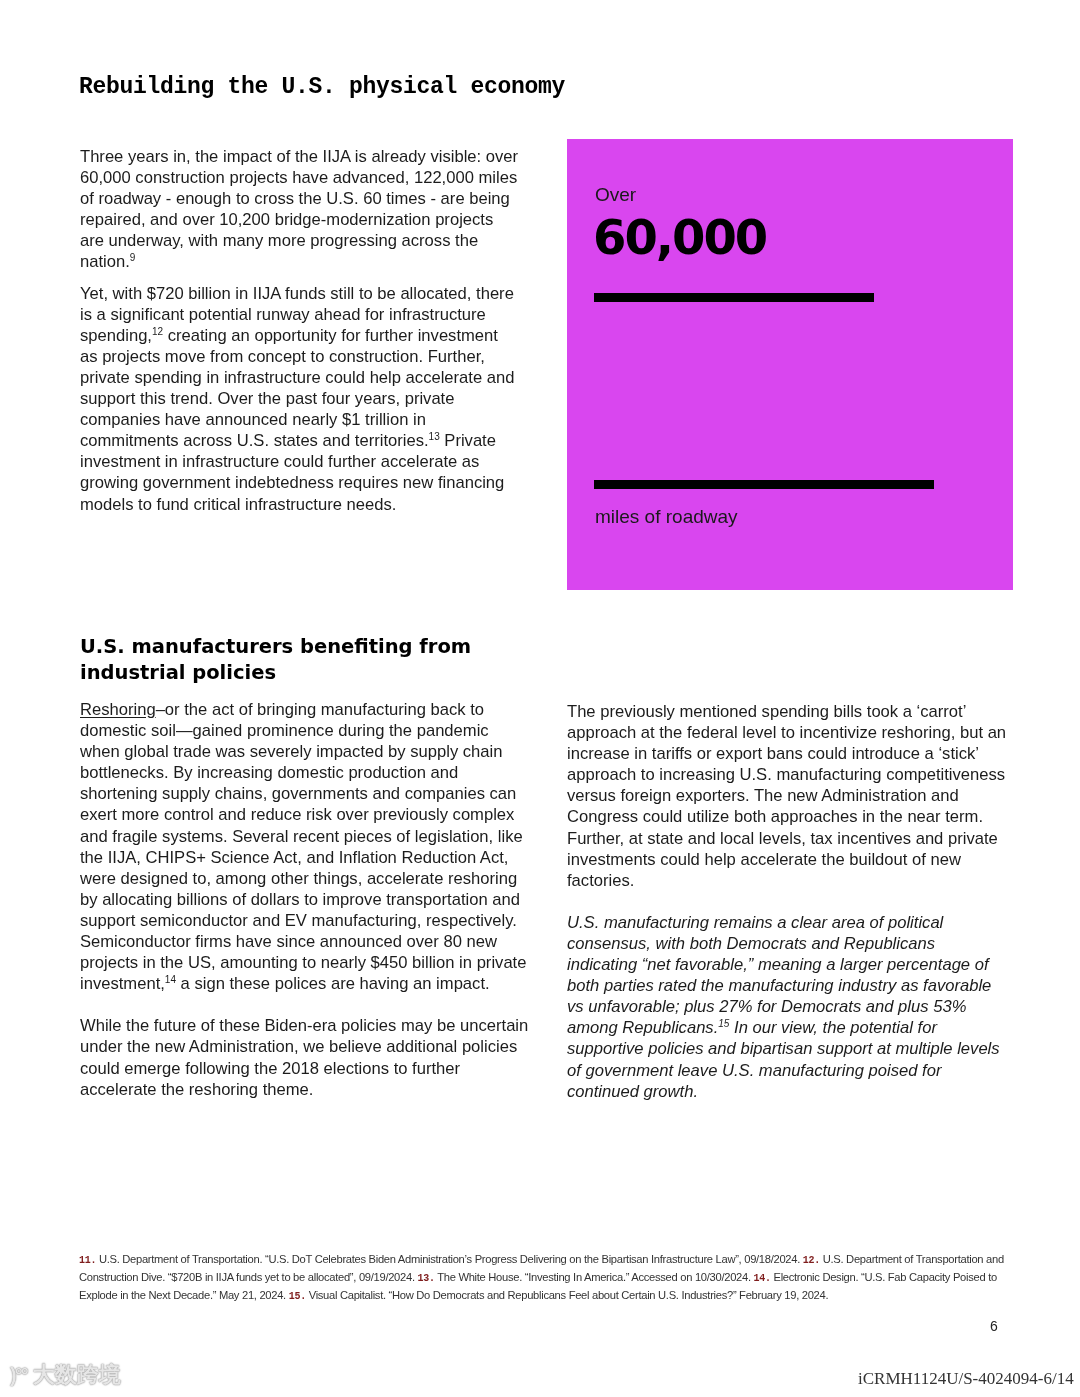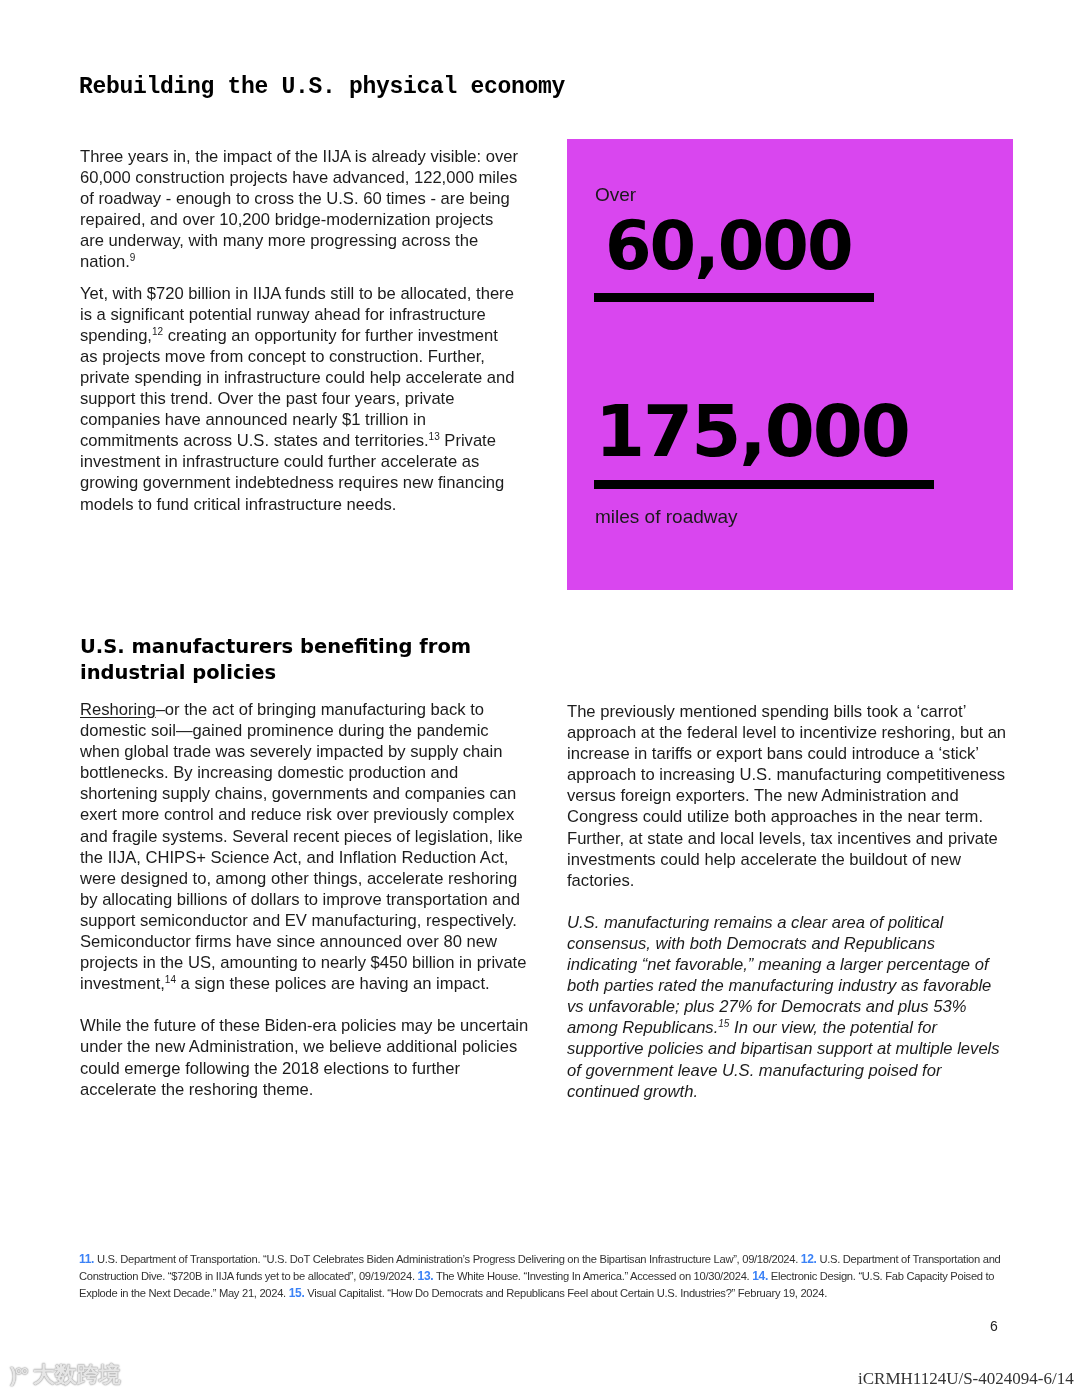--- a/index.html
+++ b/index.html
@@ -20,22 +20,22 @@
     .para sup { font-size: 10px; line-height: 0; vertical-align: 6px; }
     .col-left-top { position: absolute; left: 80px; top: 146px; width: 440px; }
     .col-left-top .para + .para { margin-top: 10px; }
 
     .callout {
       position: absolute; left: 567px; top: 139px; width: 446px; height: 451px;
       background: #f487dc;
     }
     .callout .over { position: absolute; left: 28px; top: 45px; font-size: 19px; color: #1a1a1a; }
     .callout .big1 {
-      position: absolute; left: 38px; top: 74px; font-family: "DejaVu Sans", sans-serif;
-      font-weight: bold; font-size: 67px; letter-spacing: -2px; color: #000; line-height: 1;
+      position: absolute; left: 26px; top: 74px; font-family: "DejaVu Sans", sans-serif;
+      font-weight: bold; font-size: 48px; letter-spacing: -2px; color: #000; line-height: 1;
     }
     .callout .bar1 { position: absolute; left: 27px; top: 293px; width: 280px; height: 9px; background: #000; }
     .callout .bar1 { top: 154px; }
     .callout .cap1 { position: absolute; left: 28px; top: 178px; font-size: 19px; line-height: 25px; color: #1a1a1a; width: 260px; }
     .callout .big2 {
       position: absolute; left: 28px; top: 256px; font-family: "DejaVu Sans", sans-serif;
       font-weight: bold; font-size: 72px; letter-spacing: -2px; color: #000; line-height: 1;
     }
     .callout .bar2 { position: absolute; left: 27px; top: 341px; width: 340px; height: 9px; background: #000; }
     .callout .cap2 { position: absolute; left: 28px; top: 365px; font-size: 19px; line-height: 25px; color: #1a1a1a; }
@@ -47,21 +47,21 @@
     .col-left-bottom { position: absolute; left: 80px; top: 699px; width: 450px; }
     .col-left-bottom .para + .para { margin-top: 21px; }
     .col-right-bottom { position: absolute; left: 567px; top: 701px; width: 440px; }
     .col-right-bottom .para + .para { margin-top: 21px; font-style: italic; }
     .link { text-decoration: underline; text-underline-offset: 2px; color: #1c1c1c; }
 
     .footnotes {
       position: absolute; left: 79px; top: 1251px; width: 925px;
       font-size: 11.2px; line-height: 17px; color: #333; letter-spacing: -0.3px;
     }
-    .footnotes b { color: #3b82f6; font-size: 12px; }
+    .footnotes b { color: #7f1d1d; font-size: 10px; font-family: Liberation Mono, monospace; }
     .page-number { position: absolute; left: 990px; top: 1318px; font-size: 14px; color: #222; }
     .doc-code {
       position: absolute; left: 858px; top: 1369px; font-family: "Liberation Serif", serif;
       font-size: 17px; color: #333;
     }
     .watermark {
       position: absolute; left: 10px; top: 1360px; display: flex; align-items: center; gap: 6px;
       color: #e6e6e6; font-size: 22px; font-weight: bold;
       text-shadow: 0 0 2px #9a9a9a, 0 0 1px #888;
     }
@@ -74,21 +74,20 @@
 
 <div class="col-left-top">
   <p class="para"><span>Three years in, the impact of the IIJA is already visible: over 60,000 construction projects have advanced, 122,000 miles of roadway - enough to cross the U.S. 60 times - are being repaired, and over 10,200 bridge-modernization projects are underway, with many more progressing across the nation.</span><sup>9</sup></p>
   <p class="para"><span>Yet, with $720 billion in IIJA funds still to be allocated, there is a significant potential runway ahead for infrastructure spending,</span><sup>12</sup><span> creating an opportunity for further investment as projects move from concept to construction. Further, private spending in infrastructure could help accelerate and support this trend. Over the past four years, private companies have announced nearly $1 trillion in commitments across U.S. states and territories.</span><sup>13</sup><span> Private investment in infrastructure could further accelerate as growing government indebtedness requires new financing models to fund critical infrastructure needs.</span></p>
 </div>
 
 <div class="callout" style="background: #d946ef;">
   <div class="over">Over</div>
   <div class="big1">60,000</div>
   <div class="bar1"></div>
-  <div class="big2">175,000</div>
   <div class="bar2"></div>
   <div class="cap2">miles of roadway</div>
 </div>
 
 <h2 class="section-title">U.S. manufacturers benefiting from industrial policies</h2>
 
 <div class="col-left-bottom">
   <p class="para"><a class="link">Reshoring</a><span>–or the act of bringing manufacturing back to domestic soil—gained prominence during the pandemic when global trade was severely impacted by supply chain bottlenecks. By increasing domestic production and shortening supply chains, governments and companies can exert more control and reduce risk over previously complex and fragile systems. Several recent pieces of legislation, like the IIJA, CHIPS+ Science Act, and Inflation Reduction Act, were designed to, among other things, accelerate reshoring by allocating billions of dollars to improve transportation and support semiconductor and EV manufacturing, respectively. Semiconductor firms have since announced over 80 new projects in the US, amounting to nearly $450 billion in private investment,</span><sup>14</sup><span> a sign these polices are having an impact.</span></p>
   <p class="para">While the future of these Biden-era policies may be uncertain under the new Administration, we believe additional policies could emerge following the 2018 elections to further accelerate the reshoring theme.</p>
 </div>

